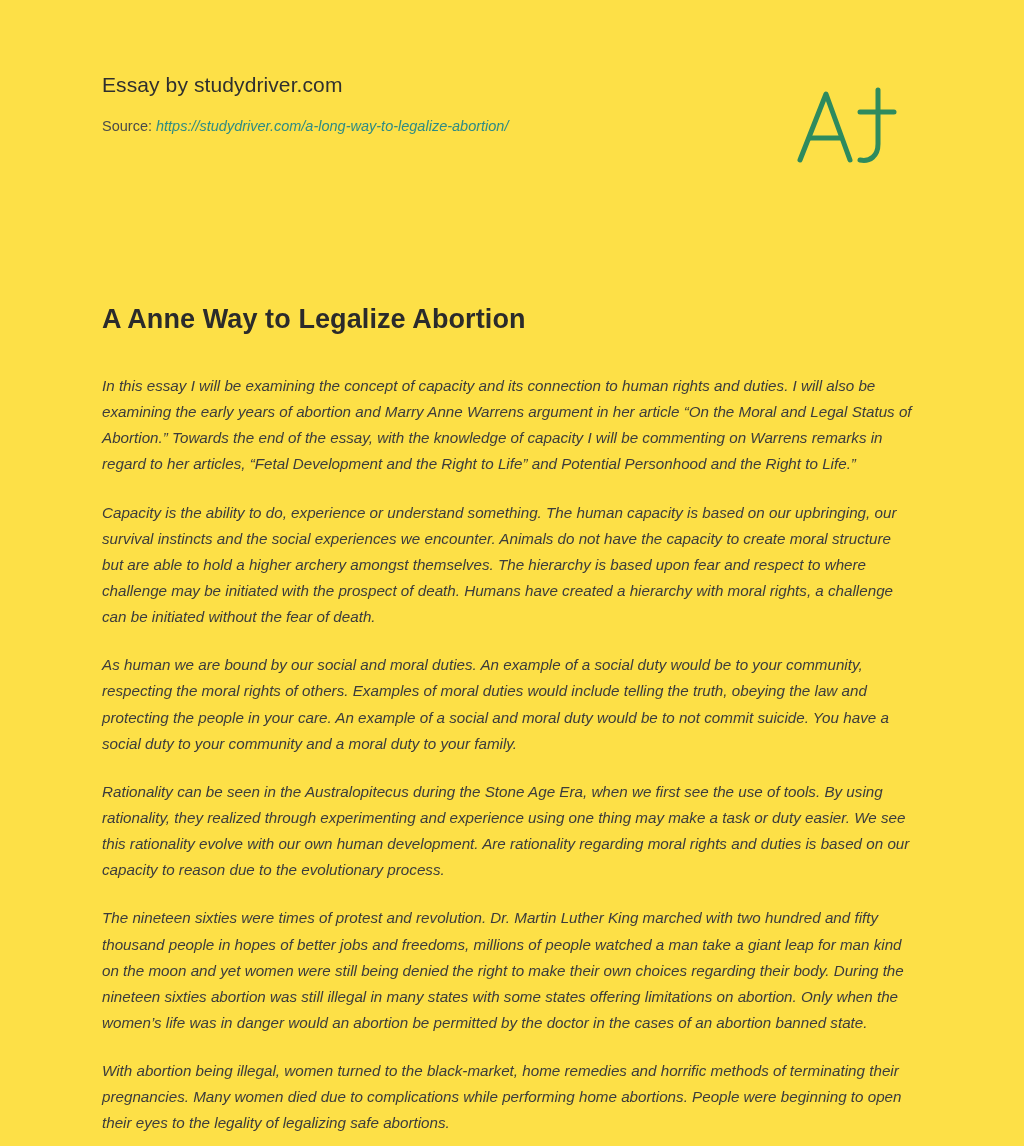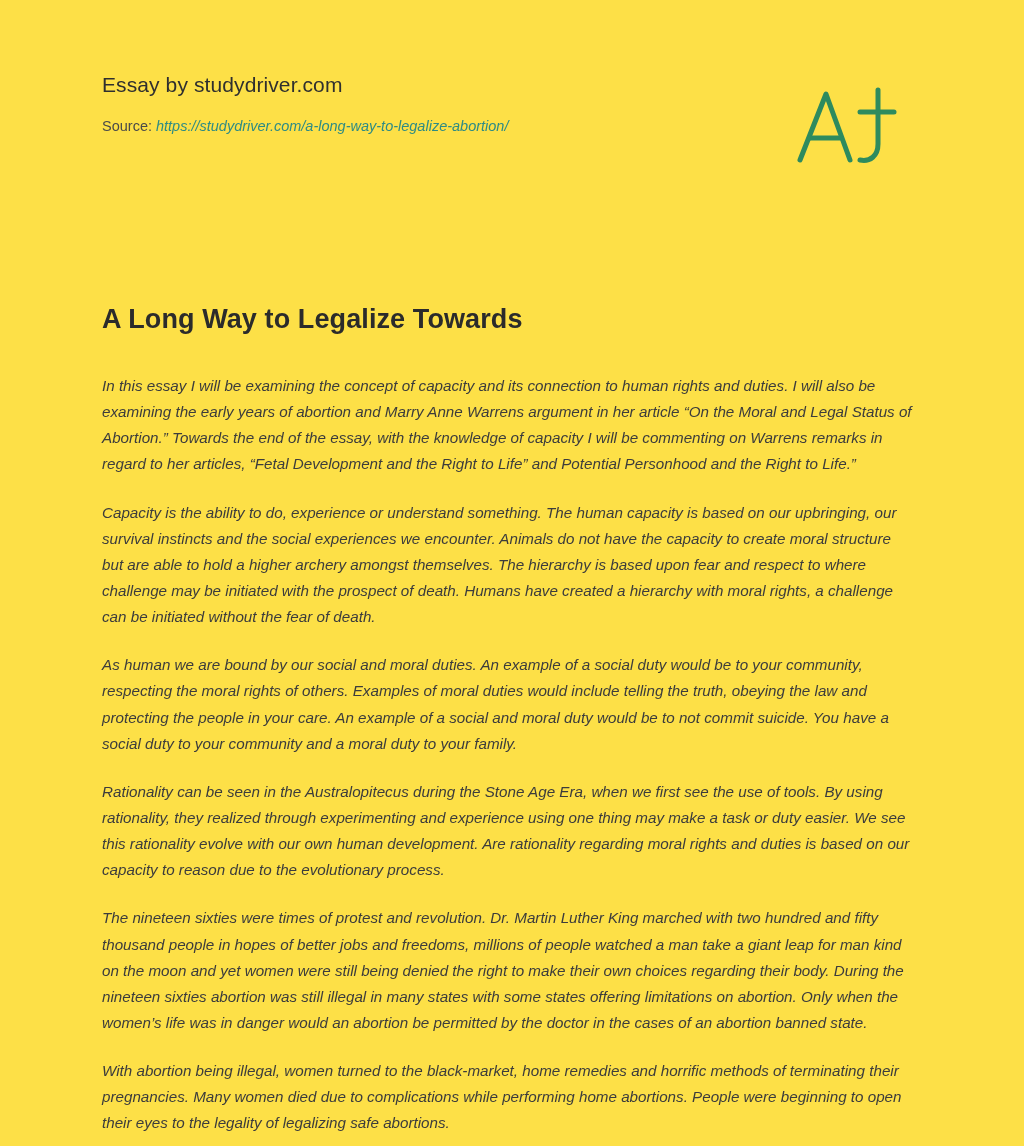--- a/index.html
+++ b/index.html
@@ -109,21 +109,21 @@
           <path d="M10 78 L36 12 L60 78"></path>
           <path d="M20 56 L50 56"></path>
           <path d="M70 30 L104 30"></path>
           <path d="M88 8 L88 62 C88 74 80 80 70 78"></path>
         </g>
       </svg>
     </div>
   </div>
 
   <div class="content">
-    <h1 class="title">A Long Way to Legalize Towards</h1>
+    <h1 class="title">A Anne Way to Legalize Abortion</h1>
 
     <div class="body-text">
       <p>In this essay I will be examining the concept of capacity and its connection to human rights and duties. I will also be examining the early years of abortion and Marry Anne Warrens argument in her article “On the Moral and Legal Status of Abortion.” Towards the end of the essay, with the knowledge of capacity I will be commenting on Warrens remarks in regard to her articles, “Fetal Development and the Right to Life” and Potential Personhood and the Right to Life.”</p>
       <p>Capacity is the ability to do, experience or understand something. The human capacity is based on our upbringing, our survival instincts and the social experiences we encounter. Animals do not have the capacity to create moral structure but are able to hold a higher archery amongst themselves. The hierarchy is based upon fear and respect to where challenge may be initiated with the prospect of death. Humans have created a hierarchy with moral rights, a challenge can be initiated without the fear of death.</p>
       <p>As human we are bound by our social and moral duties. An example of a social duty would be to your community, respecting the moral rights of others. Examples of moral duties would include telling the truth, obeying the law and protecting the people in your care. An example of a social and moral duty would be to not commit suicide. You have a social duty to your community and a moral duty to your family.</p>
       <p>Rationality can be seen in the Australopitecus during the Stone Age Era, when we first see the use of tools. By using rationality, they realized through experimenting and experience using one thing may make a task or duty easier. We see this rationality evolve with our own human development. Are rationality regarding moral rights and duties is based on our capacity to reason due to the evolutionary process.</p>
       <p>The nineteen sixties were times of protest and revolution. Dr. Martin Luther King marched with two hundred and fifty thousand people in hopes of better jobs and freedoms, millions of people watched a man take a giant leap for man kind on the moon and yet women were still being denied the right to make their own choices regarding their body. During the nineteen sixties abortion was still illegal in many states with some states offering limitations on abortion. Only when the women’s life was in danger would an abortion be permitted by the doctor in the cases of an abortion banned state.</p>
       <p>With abortion being illegal, women turned to the black-market, home remedies and horrific methods of terminating their pregnancies. Many women died due to complications while performing home abortions. People were beginning to open their eyes to the legality of legalizing safe abortions.</p>
 
     </div>

